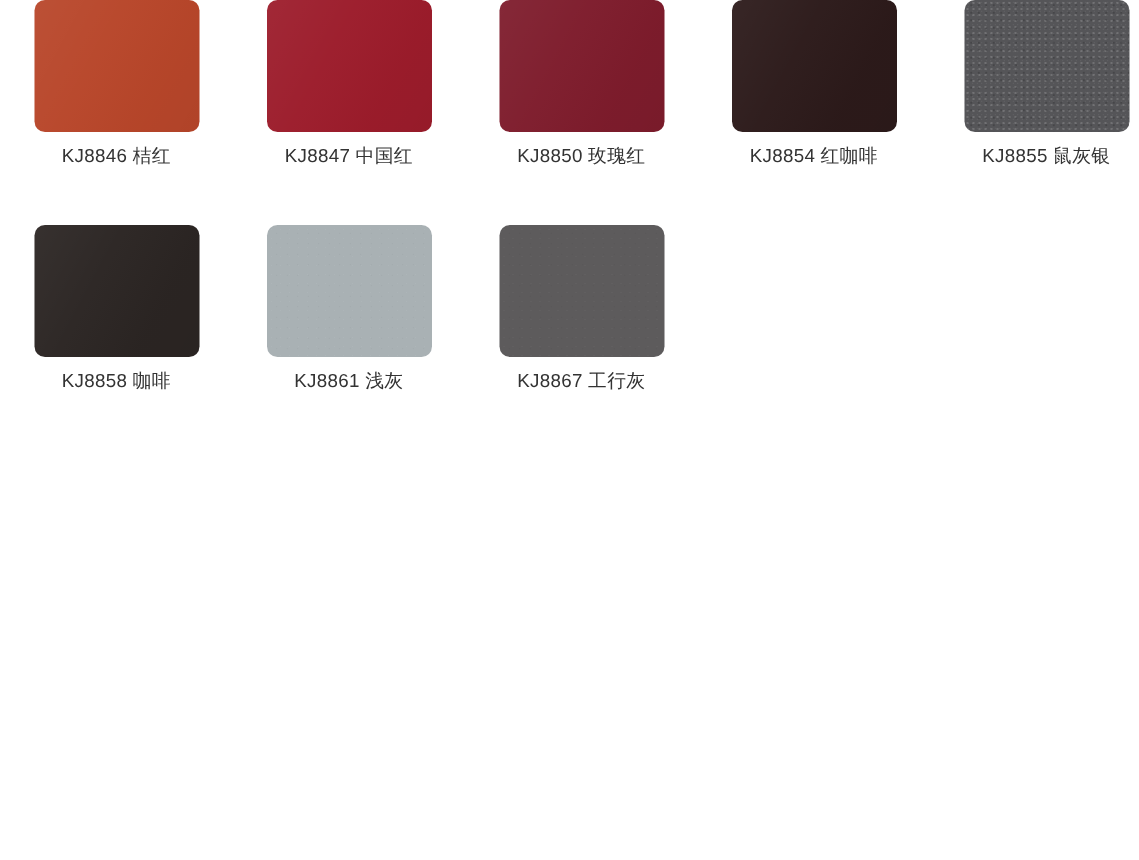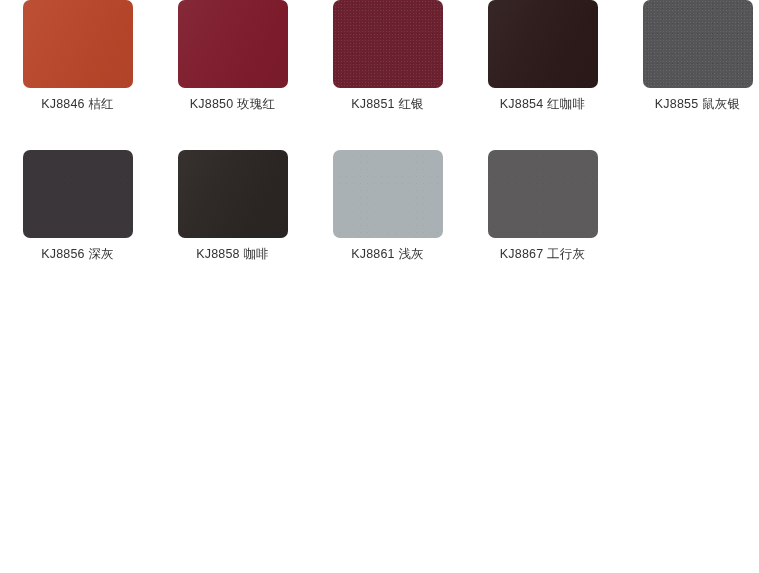--- a/index.html
+++ b/index.html
@@ -88,38 +88,34 @@
 </style>
 </head>
 <body style="background: rgb(255, 255, 255);">
 
 <div class="swatch-grid">
     <div class="swatch-cell">
       <div class="swatch-chip rounded-full sheen" style="background: rgb(184, 70, 42);"></div>
       <div class="swatch-label">KJ8846 桔红</div>
     </div>
     <div class="swatch-cell">
+      <div class="swatch-chip rounded-full sheen" style="background: rgb(156, 28, 43);"></div>
+      <div class="swatch-label">KJ8847 中国红</div>
+    </div>
+    <div class="swatch-cell">
       <div class="swatch-chip rounded-full sheen" style="background: rgb(126, 28, 44);"></div>
       <div class="swatch-label">KJ8850 玫瑰红</div>
-    </div>
-    <div class="swatch-cell">
-      <div class="swatch-chip rounded-full metallic" style="background: rgb(107, 33, 48);"></div>
-      <div class="swatch-label">KJ8851 红银</div>
     </div>
     <div class="swatch-cell">
       <div class="swatch-chip rounded-full sheen" style="background: rgb(44, 26, 26);"></div>
       <div class="swatch-label">KJ8854 红咖啡</div>
     </div>
     <div class="swatch-cell">
       <div class="swatch-chip rounded-full metallic" style="background: rgb(85, 85, 88);"></div>
       <div class="swatch-label">KJ8855 鼠灰银</div>
-    </div>
-    <div class="swatch-cell">
-      <div class="swatch-chip rounded-full satin" style="background: rgb(59, 54, 58);"></div>
-      <div class="swatch-label">KJ8856 深灰</div>
     </div>
     <div class="swatch-cell">
       <div class="swatch-chip rounded-full sheen" style="background: rgb(43, 37, 35);"></div>
       <div class="swatch-label">KJ8858 咖啡</div>
     </div>
     <div class="swatch-cell">
       <div class="swatch-chip rounded-full satin" style="background: rgb(169, 177, 180);"></div>
       <div class="swatch-label">KJ8861 浅灰</div>
     </div>
     <div class="swatch-cell">

